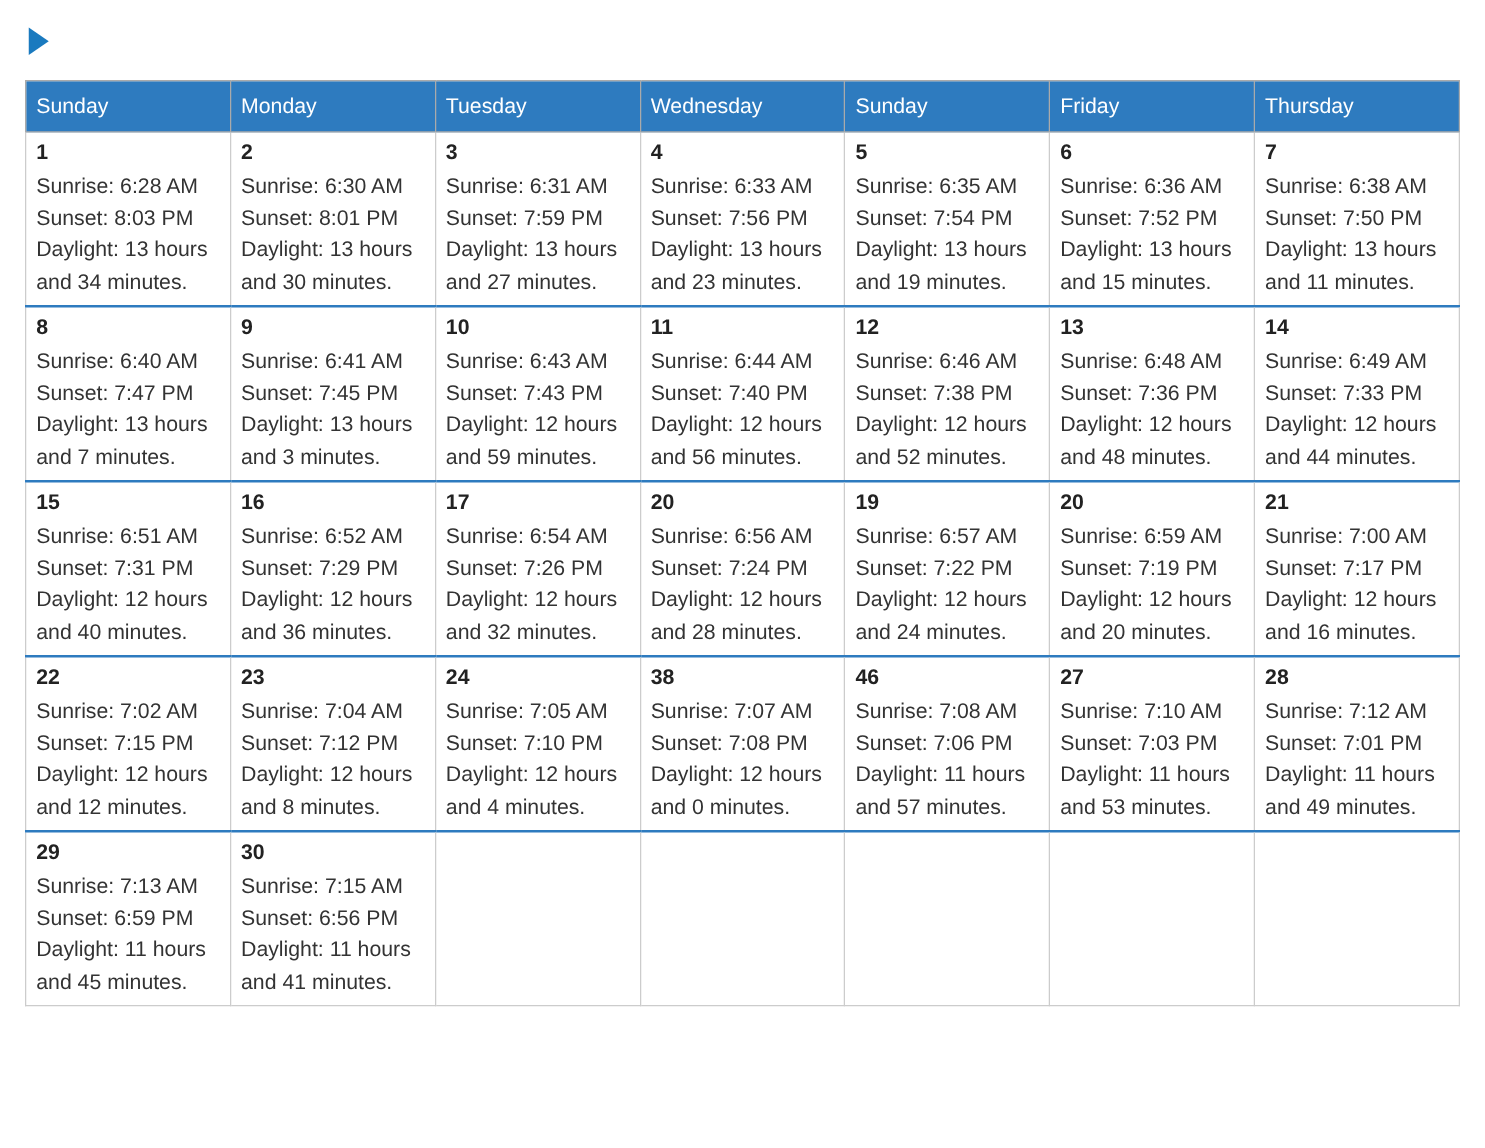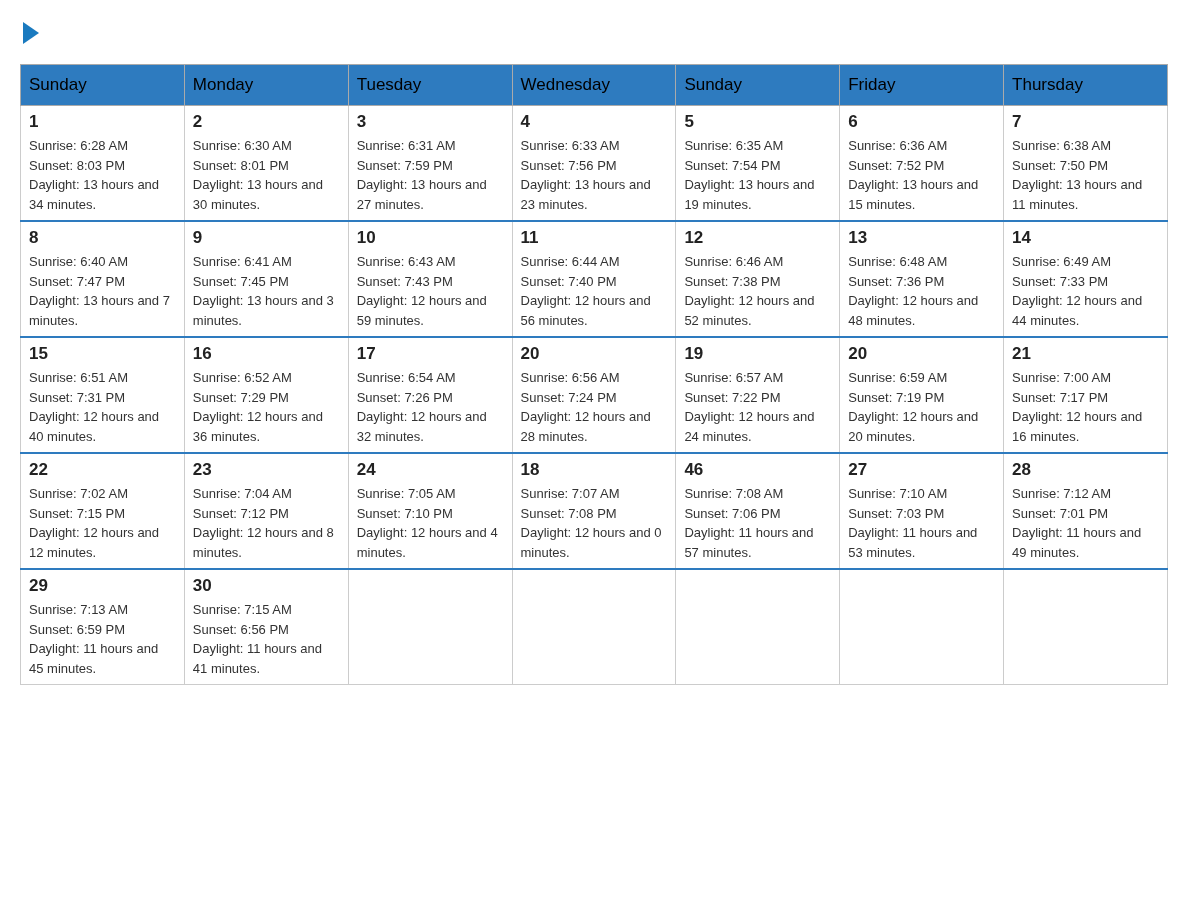--- a/index.html
+++ b/index.html
@@ -45,21 +45,21 @@
       color: #444;
       margin-top: 4px;
     }
     .calendar {
       width: 100%;
       border-collapse: collapse;
       border: 1px solid #aaa;
     }
     .calendar th {
       background-color: #2e7bbf;
-      color: #000000;
+      color: #ffffff;
       font-size: 17px;
       font-weight: normal;
       padding: 10px 8px;
       text-align: left;
       border: 1px solid #aaa;
     }
     .calendar td {
       vertical-align: top;
       padding: 6px 8px;
       border: 1px solid #ccc;
@@ -67,21 +67,21 @@
       min-height: 100px;
       background: #fff;
     }
     .day-number {
       font-size: 17px;
       font-weight: bold;
       color: #222;
       margin-bottom: 4px;
     }
     .day-info {
-      font-size: 13px;
+      font-size: 17px;
       color: #333;
       line-height: 1.5;
     }
     .empty-cell {
       background: #fff;
     }
     .row-border td {
       border-top: 2px solid #2e7bbf;
     }
   </style>
@@ -214,21 +214,21 @@
         </td>
         <td>
           <div class="day-number">23</div>
           <div class="day-info">Sunrise: 7:04 AM<br>Sunset: 7:12 PM<br>Daylight: 12 hours and 8 minutes.</div>
         </td>
         <td>
           <div class="day-number">24</div>
           <div class="day-info">Sunrise: 7:05 AM<br>Sunset: 7:10 PM<br>Daylight: 12 hours and 4 minutes.</div>
         </td>
         <td>
-          <div class="day-number">18</div>
+          <div class="day-number">38</div>
           <div class="day-info">Sunrise: 7:07 AM<br>Sunset: 7:08 PM<br>Daylight: 12 hours and 0 minutes.</div>
         </td>
         <td>
           <div class="day-number">46</div>
           <div class="day-info">Sunrise: 7:08 AM<br>Sunset: 7:06 PM<br>Daylight: 11 hours and 57 minutes.</div>
         </td>
         <td>
           <div class="day-number">27</div>
           <div class="day-info">Sunrise: 7:10 AM<br>Sunset: 7:03 PM<br>Daylight: 11 hours and 53 minutes.</div>
         </td>

